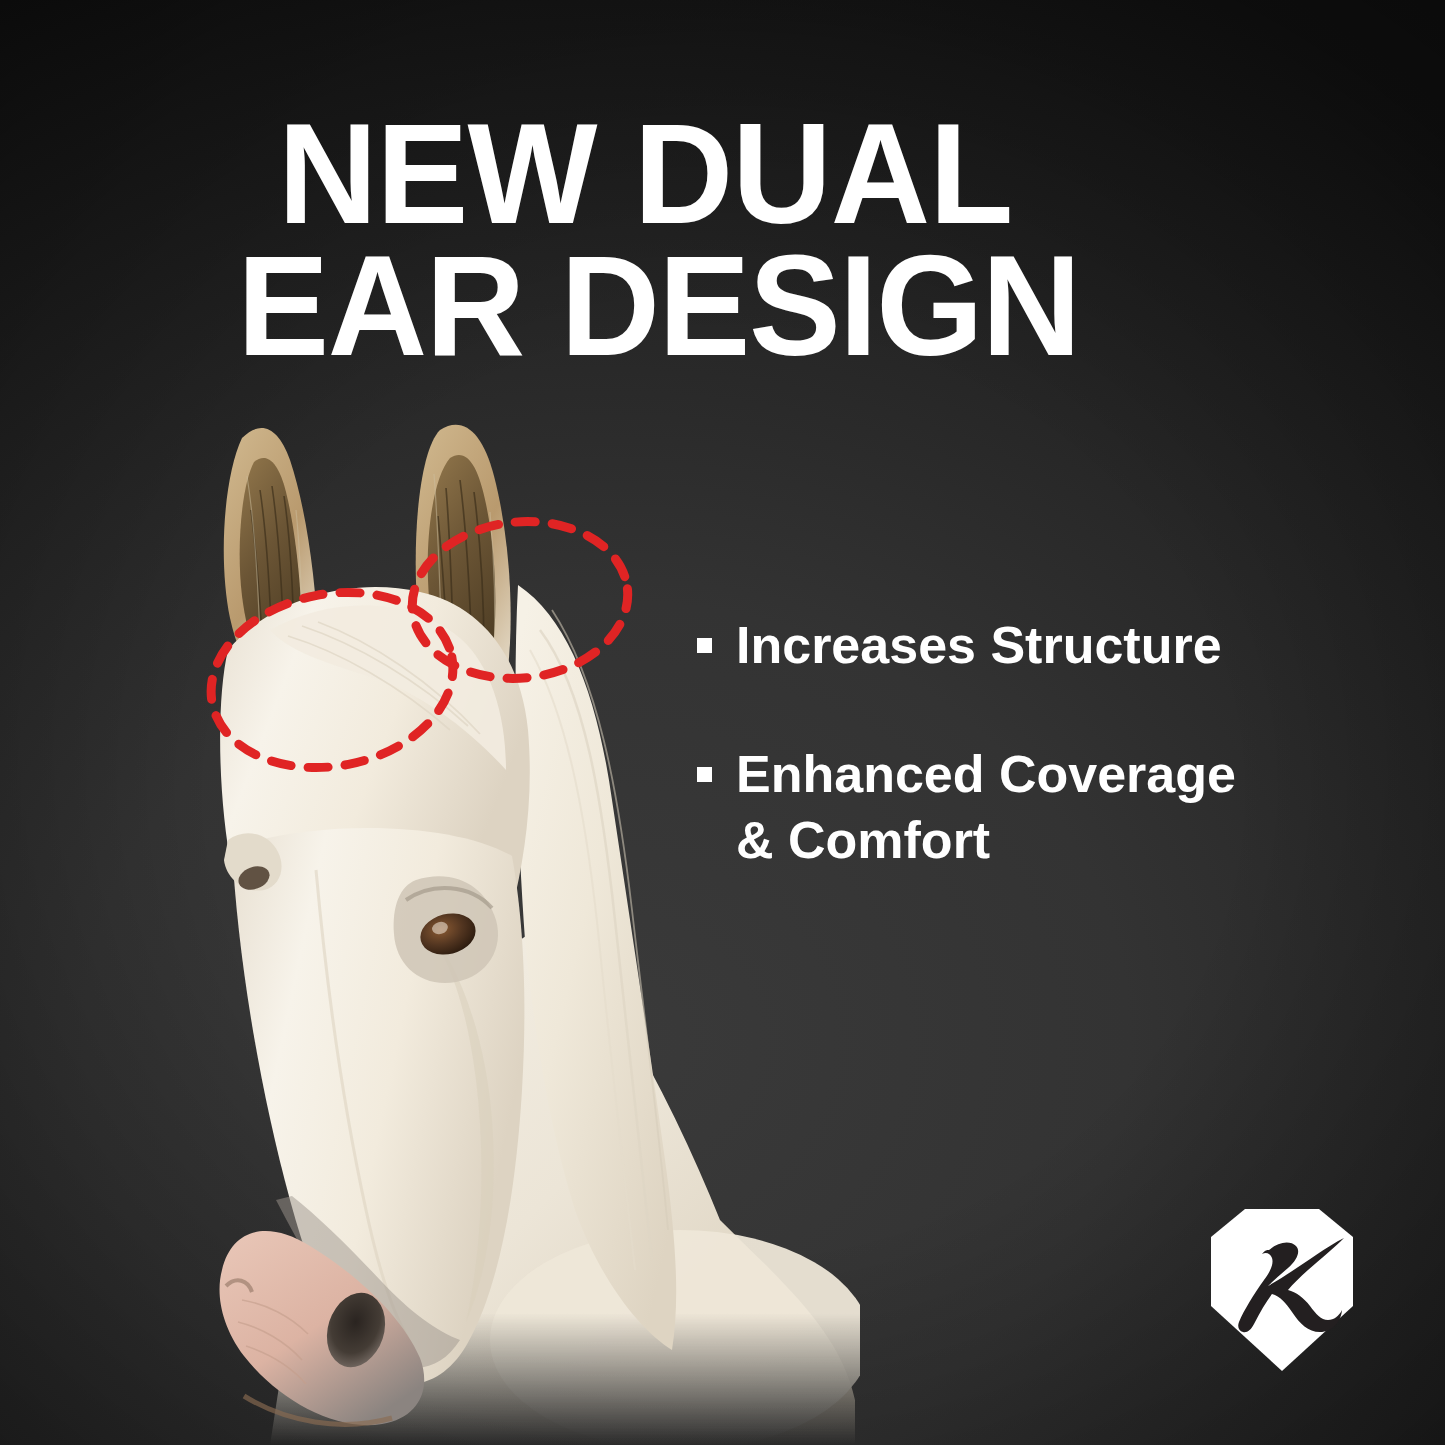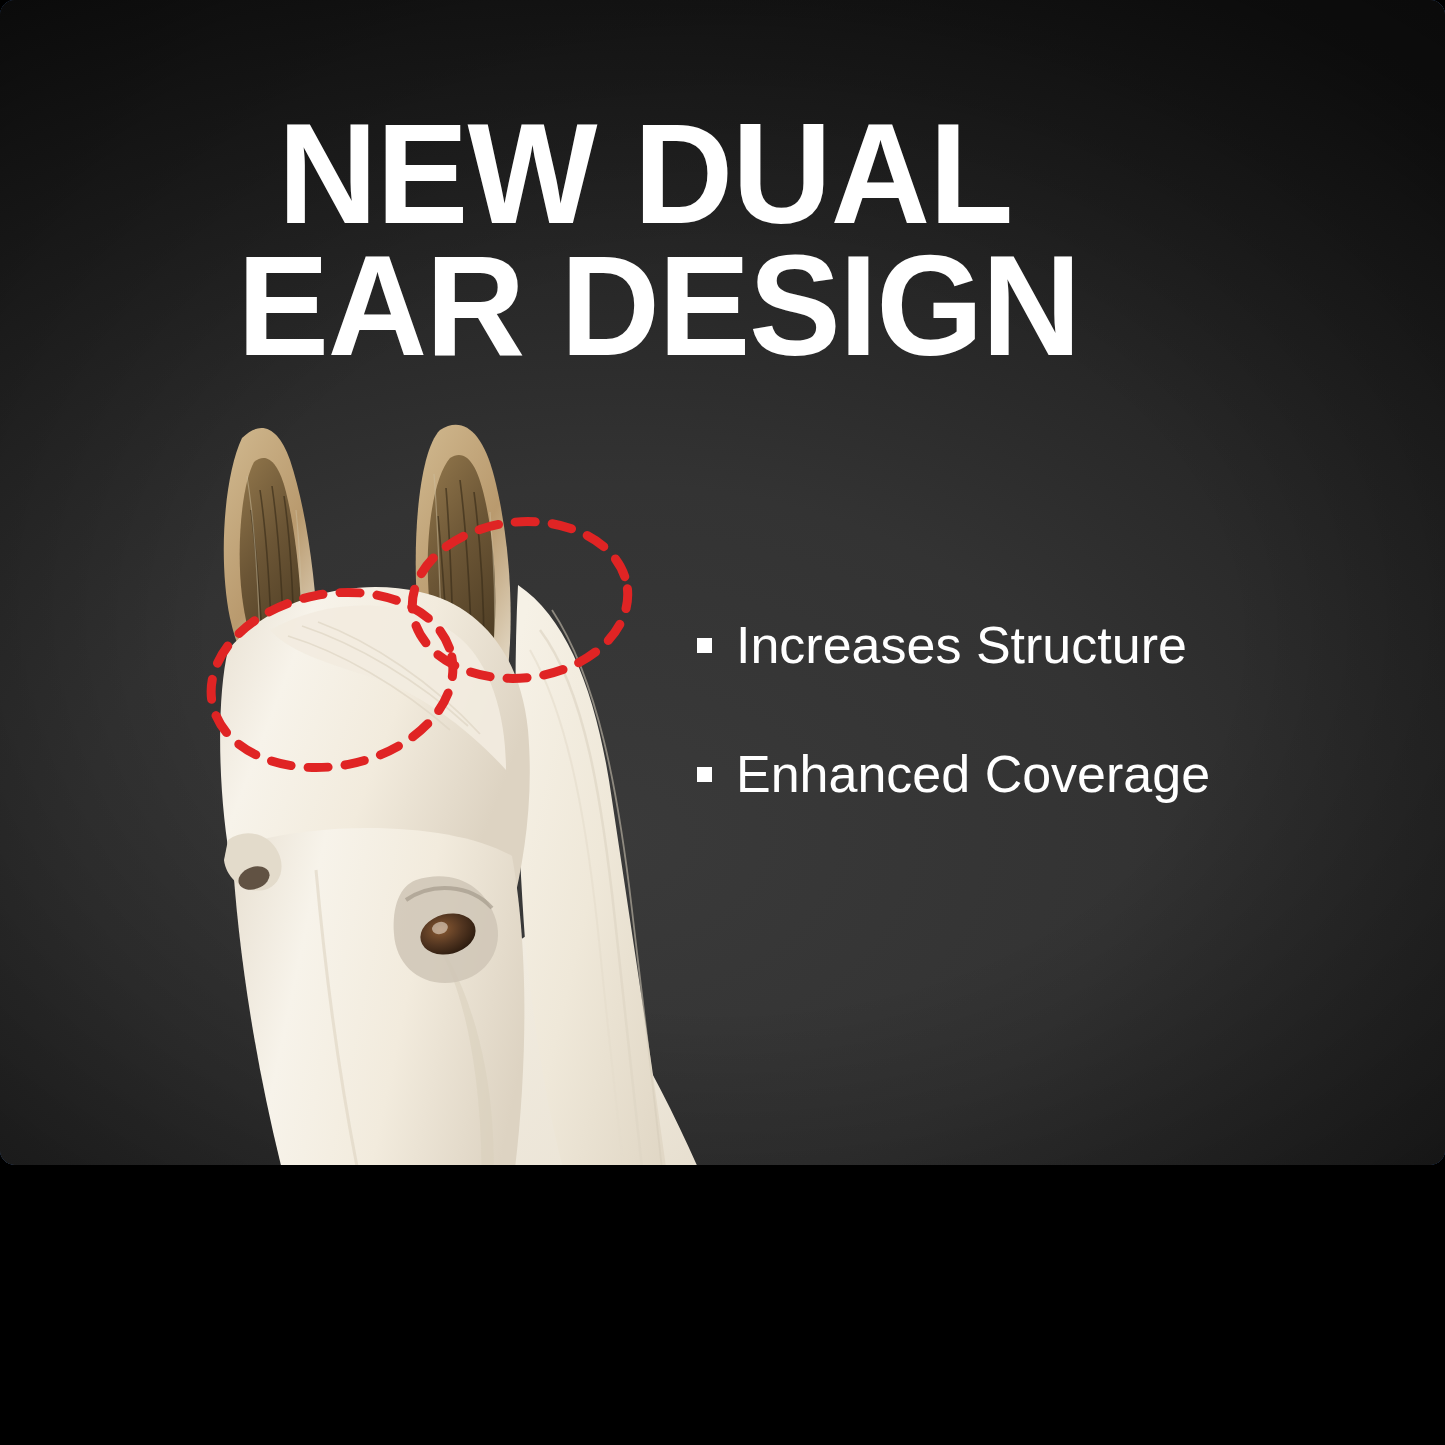--- a/index.html
+++ b/index.html
@@ -3,25 +3,24 @@
 <meta charset="utf-8">
 <style>
   html, body {
     margin: 0;
     padding: 0;
     background: #000;
   }
   #stage {
     position: relative;
     width: 1445px;
-    height: 1165px;
+    height: 1445px;
     overflow: hidden;
     font-family: "Liberation Sans", sans-serif;
     background: #3b82f6;
-    border-radius: 15px;
   }
 
   
   .bg-base {
     position: absolute;
     inset: 0;
     background:
       radial-gradient(ellipse 95% 80% at 42% 72%, #3a3a3a 0%, #333333 38%, #272727 62%, #1d1d1d 82%, #141414 100%),
       linear-gradient(145deg, #1c1c1c 0%, #303030 45%, #252525 72%, #141414 100%);
   }
@@ -68,21 +67,21 @@
     width: 15px;
     height: 15px;
     background: #ffffff;
     margin-top: 26px;
     margin-right: 24px;
   }
   .bullet-text {
     color: #ffffff;
     font-size: 52px;
     line-height: 1.28;
-    font-weight: 400;
+    font-weight: 700;
     letter-spacing: 0px;
   }
 
   
   .horse-wrap {
     position: absolute;
     left: 120px;
     top: 400px;
     width: 740px;
     height: 1045px;
@@ -308,20 +307,21 @@
     <div class="bullet-row">
       <span class="bullet-marker"></span>
       <span class="bullet-text">
         <span>Increases Structure</span><br>
       </span>
     </div>
     <div class="bullet-row">
       <span class="bullet-marker"></span>
       <span class="bullet-text">
         <span>Enhanced Coverage</span><br>
+        <span>&amp; Comfort</span>
       </span>
     </div>
   </div>
 
   <div class="logo">
     <svg viewBox="0 0 148 168">
       <path d="M37 3 L111 3 L145 31 L145 100 L74 165 L3 100 L3 31 Z" fill="#ffffff"></path>
       <path d="M61 44 C70 36, 82 34, 88 40 C93 45, 89 54, 80 62
                C73 68, 66 74, 60 80
                C74 72, 92 60, 108 49 C118 42, 128 36, 136 32

